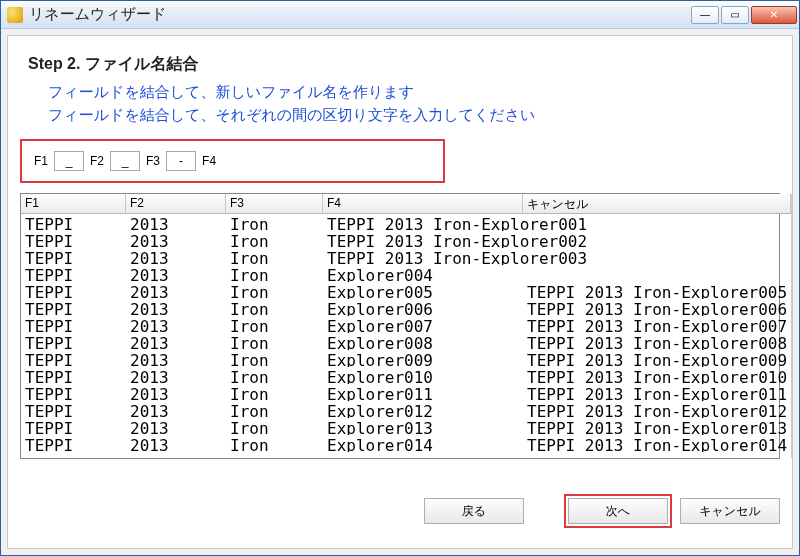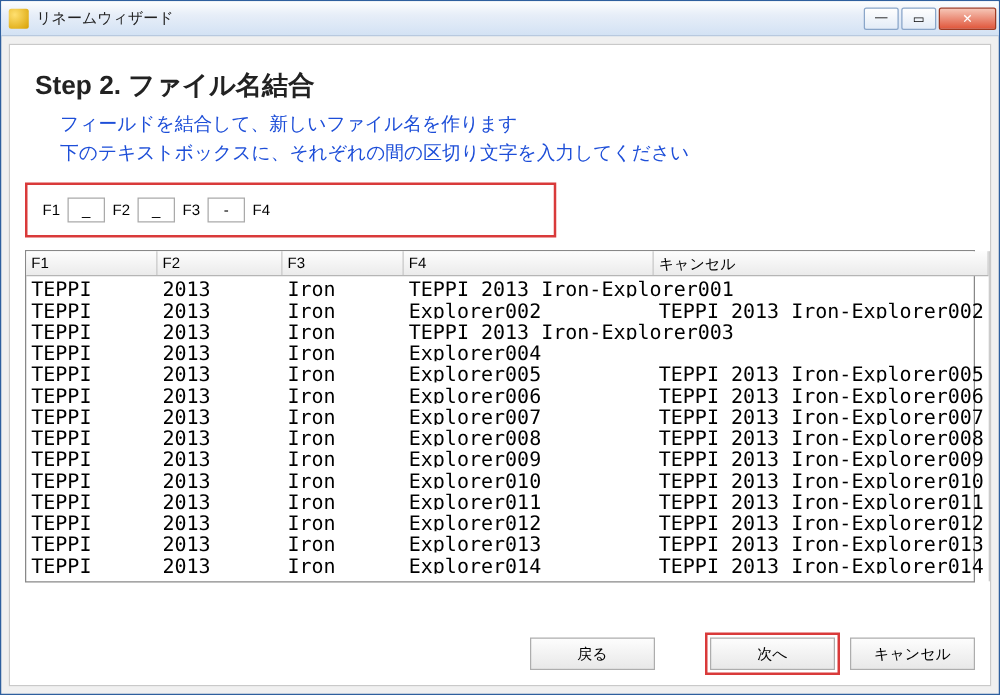--- a/index.html
+++ b/index.html
@@ -1,45 +1,45 @@
 <!DOCTYPE html>
 <html><head>
 <meta charset="utf-8">
 <style>
   * { margin: 0; padding: 0; box-sizing: border-box; }
   body { font-family: "MS PGothic", "Meiryo", sans-serif; font-size: 12px; background: #fff; }
   .window { width: 800px; height: 556px; border: 1px solid #2e5f9e; background: #f0f0f0; position: relative; display: flex; flex-direction: column; }
   .titlebar { height: 28px; background: linear-gradient(#fdfefe, #e7eef8 40%, #d3e2f4); display: flex; align-items: center; padding: 0 2px 0 6px; border-bottom: 1px solid #b8c9df; }
   .titlebar .app-icon { width: 16px; height: 16px; margin-right: 6px; background: radial-gradient(circle at 30% 30%, #ffe070, #d8a000); border-radius: 2px; }
-  .titlebar .title { flex: 1; font-size: 12px; color: #222; }
+  .titlebar .title { flex: 1; font-size: 15px; color: #222; }
   .win-btns { display: flex; gap: 2px; }
   .win-btn { width: 28px; height: 18px; border: 1px solid #8aa6c9; border-radius: 2px; background: linear-gradient(#fefefe,#e3ecf7); display:flex; align-items:center; justify-content:center; font-size:10px; cursor:pointer; }
   .win-btn.close { background: linear-gradient(#f6c5b6,#e0563b); color:#fff; border-color:#a03a22; width:46px; }
   .client { flex:1; margin:6px; background:#fff; border:1px solid #c9c9c9; padding:12px 12px 50px 12px; position:relative; overflow:hidden; }
-  .step-title { font-size: 21px; color:#222; margin:6px 0 8px 8px; }
+  .step-title { font-size: 16px; color:#222; margin:6px 0 8px 8px; }
   .desc { font-size: 15px; color:#1d4ed8; margin:4px 0 4px 28px; }
 
   .separators { border: 2px solid #d93a3a; padding:10px 12px; margin: 14px 0 10px 0; width: 425px; display:flex; align-items:center; gap:6px; font-size:12px; }
   .separators input { width:30px; height:20px; border:1px solid #aaa; text-align:center; font-size:12px; background:#fff; }
   .sep-label { font-size:12px; }
 
   .table-wrap { border:1px solid #888; background:#fff; display:flex; margin-top:4px; }
   .table-body { flex:1; }
   .thead { display:flex; background: linear-gradient(#fdfdfd,#ebebeb); border-bottom:1px solid #b5b5b5; }
   .th { border-right:1px solid #c7c7c7; padding:2px 4px; font-size:12px; color:#000; height:19px; }
   .col-f1 { width:105px; } .col-f2 { width:100px; } .col-f3 { width:97px; } .col-f4 { width:200px; } .col-fn { flex:1; }
   .tbody { height: 244px; overflow:hidden; }
   .tr { display:flex; height:17px; font-size:16px; font-family: "MS Gothic", monospace; color:#000; }
   .td { padding:1px 4px; white-space:nowrap; overflow:hidden; }
   .scrollbar { width:17px; background:#efefef; border-left:1px solid #ccc; position:relative; }
   .sb-btn { width:100%; height:17px; background: linear-gradient(#fdfdfd,#dedede); border:1px solid #b0b0b0; display:flex; align-items:center; justify-content:center; font-size:9px; color:#555; cursor:pointer;}
   .sb-thumb { position:absolute; top:17px; left:1px; right:1px; height:26px; background: linear-gradient(#f8f8f8,#dcdcdc); border:1px solid #acacac; border-radius:1px; cursor:pointer;}
   .sb-bottom { position:absolute; bottom:0; left:0; }
 
-  .footer { position:absolute; bottom:12px; right:12px; display:flex; gap:12px; }
+  .footer { position:absolute; bottom:24px; right:12px; display:flex; gap:12px; }
   .btn { width:100px; height:26px; border:1px solid #adadad; background: linear-gradient(#fdfdfd,#e8e8e8); font-size:12px; cursor:pointer; }
   .btn.highlight { outline: 2px solid #d93a3a; outline-offset: 2px; margin-left: 32px; }
 </style>
 </head>
 <body>
 
 <div class="window">
 
   <div class="titlebar">
     <div class="app-icon"></div>
@@ -47,21 +47,21 @@
     <div class="win-btns">
       <div class="win-btn">—</div>
       <div class="win-btn">▭</div>
       <div class="win-btn close">✕</div>
     </div>
   </div>
 
   <div class="client">
     <h1 class="step-title">Step 2. ファイル名結合</h1>
     <p class="desc">フィールドを結合して、新しいファイル名を作ります</p>
-    <p class="desc">下のテキストボックスに、それぞれの間の区切り文字を入力してください</p>
+    <p class="desc">フィールドを結合して、それぞれの間の区切り文字を入力してください</p>
 
     <div class="separators">
       <span class="sep-label">F1</span>
       <input value="_" style="">
       <span class="sep-label">F2</span>
       <input value="_" style="">
       <span class="sep-label">F3</span>
       <input value="-" style="">
       <span class="sep-label">F4</span>
     </div>
@@ -79,21 +79,20 @@
             <div class="tr">
               <div class="td col-f1">TEPPI</div>
               <div class="td col-f2">2013</div>
               <div class="td col-f3">Iron</div>
               <div class="td col-fn">TEPPI_2013_Iron-Explorer001</div>
             </div>
             <div class="tr">
               <div class="td col-f1">TEPPI</div>
               <div class="td col-f2">2013</div>
               <div class="td col-f3">Iron</div>
-              <div class="td col-f4">Explorer002</div>
               <div class="td col-fn">TEPPI_2013_Iron-Explorer002</div>
             </div>
             <div class="tr">
               <div class="td col-f1">TEPPI</div>
               <div class="td col-f2">2013</div>
               <div class="td col-f3">Iron</div>
               <div class="td col-fn">TEPPI_2013_Iron-Explorer003</div>
             </div>
             <div class="tr">
               <div class="td col-f1">TEPPI</div>

